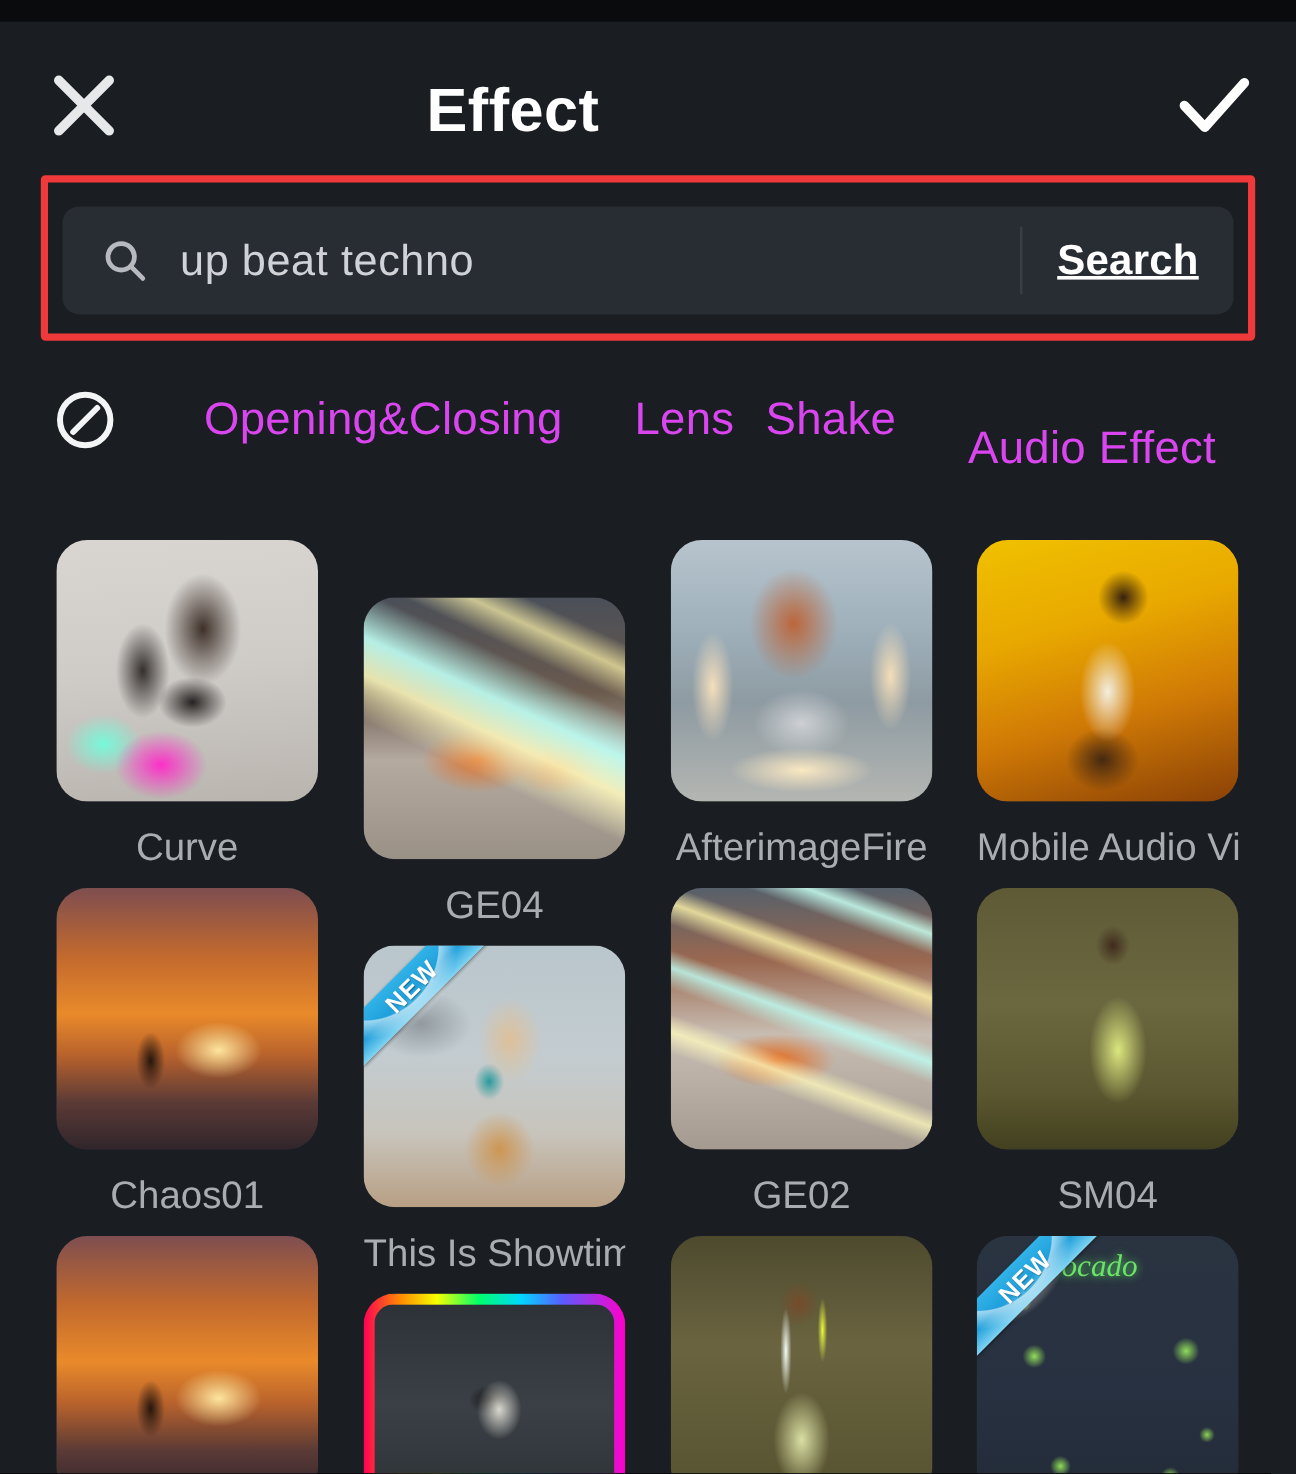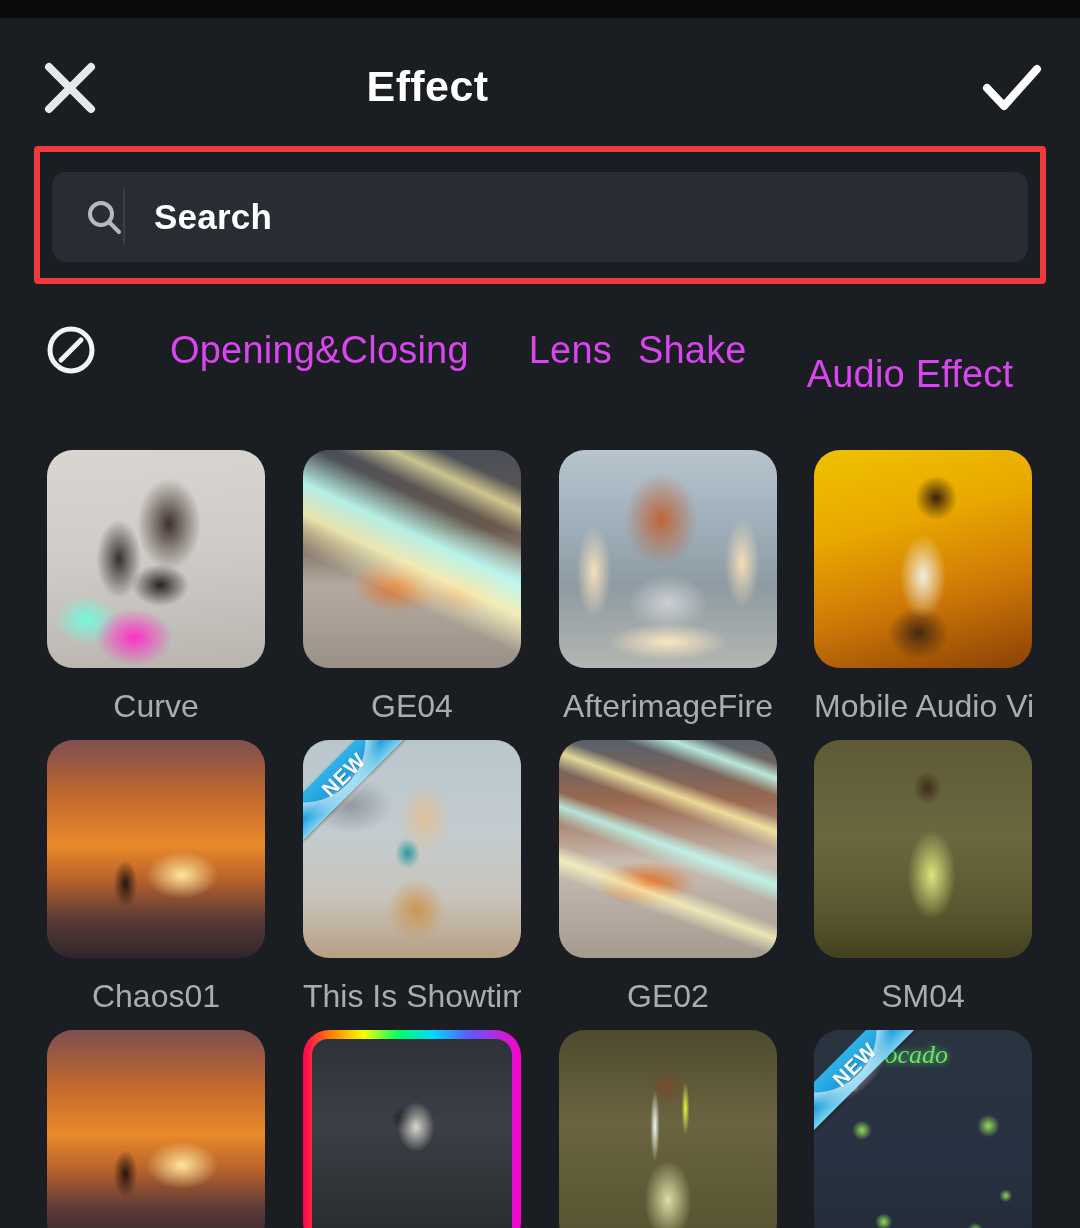--- a/index.html
+++ b/index.html
@@ -32,21 +32,21 @@
     position:absolute; left:42px; top:42px;
     width:56px; height:56px;
     cursor:pointer;
   }
   .close-btn svg { display:block; }
   .header-title {
     position:absolute; left:0; top:44px;
     width:855px;
     text-align:center;
     color:#ffffff;
-    font-size:43px;
+    font-size:51px;
     font-weight:bold;
     letter-spacing:0.4px;
   }
   .confirm-btn {
     position:absolute; right:38px; top:46px;
     width:60px; height:48px;
     cursor:pointer;
   }
   .confirm-btn svg { display:block; }
 
@@ -101,20 +101,21 @@
     background:transparent;
     border:none;
     color:#ffffff;
     font-family:"Liberation Sans", sans-serif;
     font-size:35px;
     font-weight:bold;
     width:176px;
     height:90px;
     cursor:pointer;
     letter-spacing:0.2px;
+    text-decoration:underline;
   }
 
   
   .tabs {
     position:absolute;
     left:0; top:310px;
     width:1080px; height:80px;
     display:flex;
     align-items:center;
   }
@@ -149,21 +150,21 @@
     height:290px;
     width:1080px;
   }
   .cell {
     position:absolute;
     top:18px;
     width:218px;
     cursor:pointer;
   }
   .cell-0 { left:47px; }
-  .cell-1 { left:303px; }
+  .cell-1 { left:303px;margin-top:48px; }
   .cell-2 { left:559px; }
   .cell-3 { left:814px; }
 
   .thumb {
     position:relative;
     width:218px; height:218px;
     border-radius:26px;
     overflow:hidden;
     background:#2b2e33;
   }
@@ -347,20 +348,21 @@
     </div>
   </div>
 
   <div class="search-wrap">
     <span class="search-icon">
       <svg width="38" height="38" viewBox="0 0 38 38">
         <circle cx="16" cy="16" r="11" fill="none" stroke="#b6babf" stroke-width="4"></circle>
         <line x1="24" y1="24" x2="34" y2="34" stroke="#b6babf" stroke-width="4" stroke-linecap="round"></line>
       </svg>
     </span>
+    <input class="search-input" type="text" value="up beat techno" style="">
     <span class="search-divider"></span>
     <button class="search-submit">Search</button>
   </div>
   <div class="search-highlight"></div>
 
   <div class="tabs">
     <span class="tab-none">
       <svg width="52" height="52" viewBox="0 0 52 52">
         <circle cx="26" cy="26" r="21" fill="none" stroke="#f2f4f6" stroke-width="5"></circle>
         <line x1="16" y1="36" x2="36" y2="16" stroke="#f2f4f6" stroke-width="5" stroke-linecap="round"></line>

